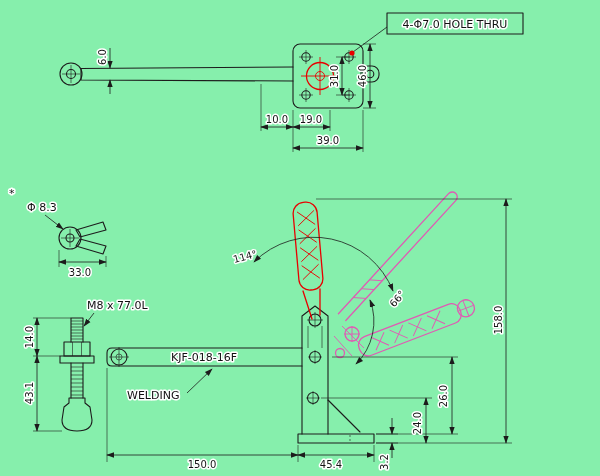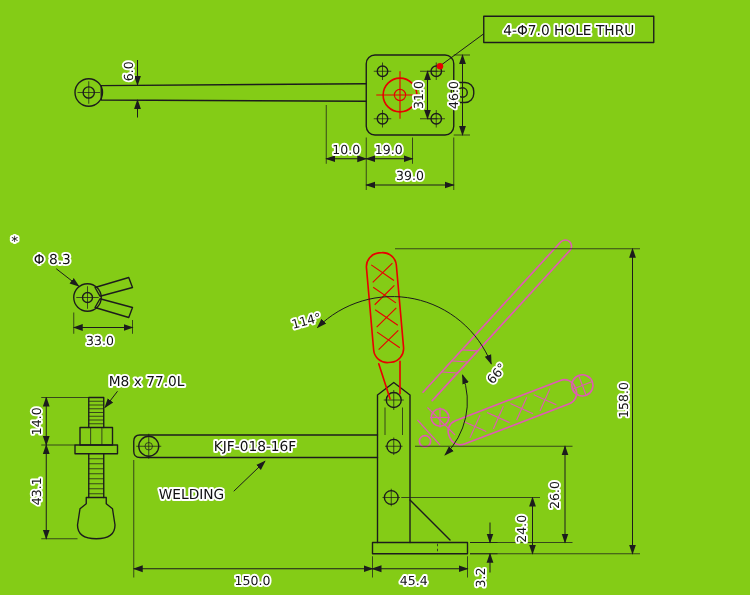--- a/index.html
+++ b/index.html
@@ -1,16 +1,16 @@
 <!DOCTYPE html>
 <html><head>
 <meta charset="utf-8">
 <style>
   html,body{margin:0;padding:0;background:#ffffff;}
-  .stage{width:600px;height:476px;background:#84cc16;position:relative;overflow:hidden;}
+  .stage{width:600px;height:476px;background:#86efac;position:relative;overflow:hidden;}
   svg{display:block;}
   text{font-family:"DejaVu Sans","Liberation Sans",sans-serif;fill:#151515;stroke:none;}
   .d{font-size:10px;paint-order:stroke;stroke:#ffffff;stroke-width:3px;stroke-linejoin:round;fill:#151515;}
   .lbl{font-size:11px;paint-order:stroke;stroke:#ffffff;stroke-width:3px;stroke-linejoin:round;fill:#111111;}
   .ln{stroke:#1c1c1c;stroke-width:1.1;fill:none;stroke-linecap:round;stroke-linejoin:round;}
   .tn{stroke:#1c1c1c;stroke-width:.6;fill:none;}
   .dim{stroke:#1c1c1c;stroke-width:.8;fill:none;}
   .rln{stroke-width:1.3;fill:none;stroke-linecap:round;stroke-linejoin:round;}
   .rtn{stroke-width:.9;fill:none;}
 </style>

